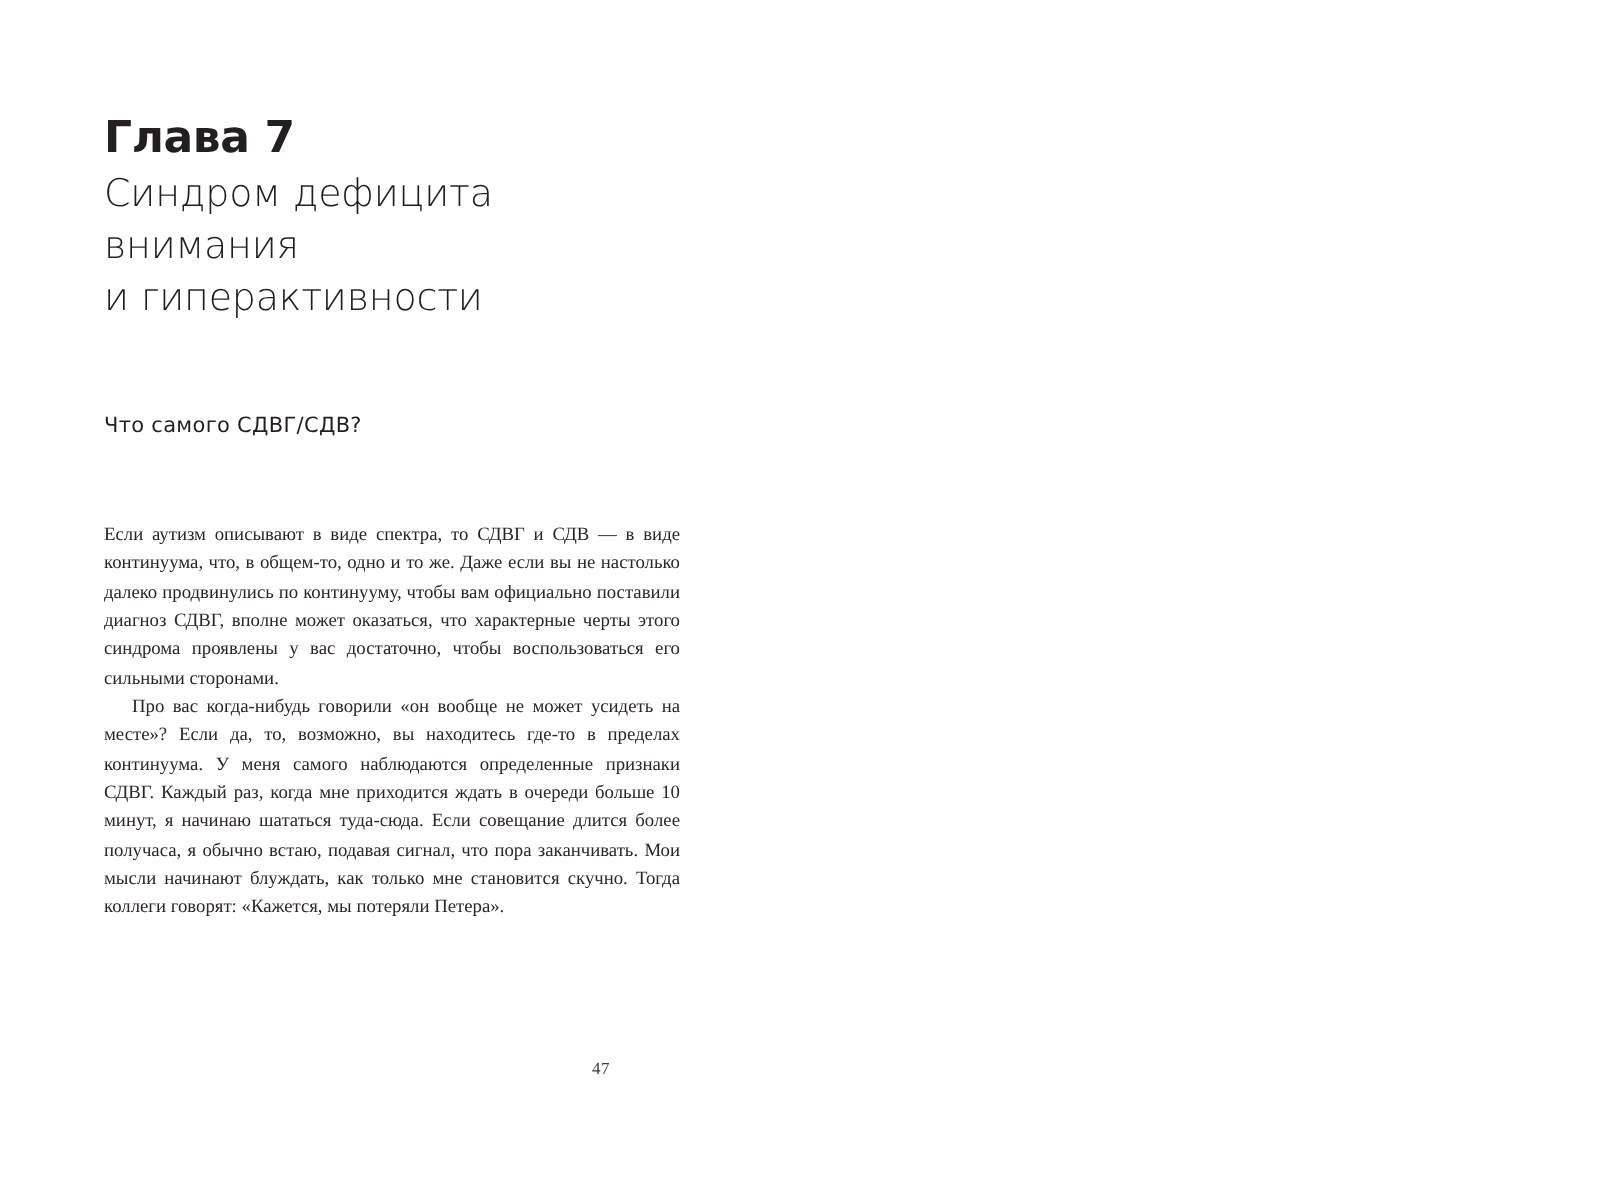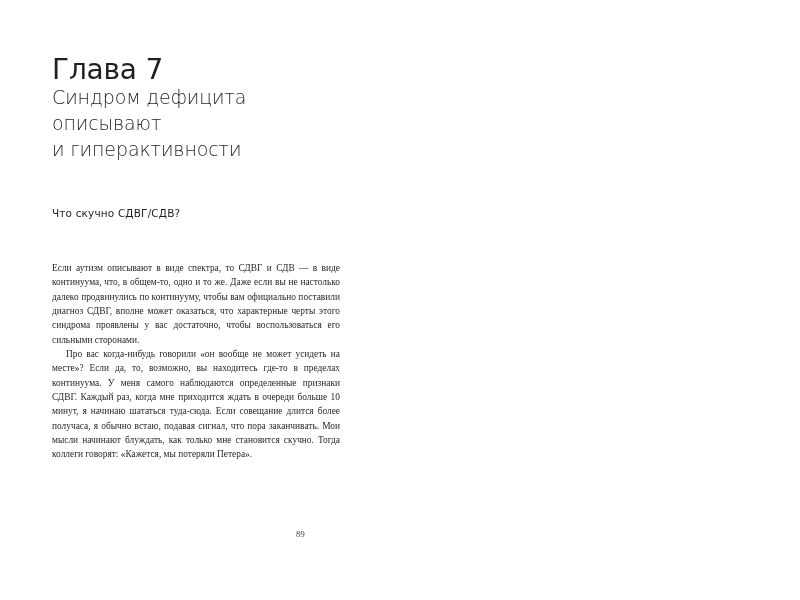--- a/index.html
+++ b/index.html
@@ -46,22 +46,22 @@
   
   .chapter-head {
     position: absolute;
     left: 52px;
     top: 56px;
     width: 300px;
     font-family: "DejaVu Sans", "Liberation Sans", sans-serif;
     color: #231f20;
   }
   .chapter-number {
-    font-size: 28px;
-    font-weight: 400;
+    font-size: 22px;
+    font-weight: 700;
     letter-spacing: -0.2px;
     line-height: 27px;
     margin: 0;
   }
   .chapter-title {
     font-size: 19px;
     font-weight: 300;
     line-height: 26px;
     letter-spacing: -0.1px;
     margin: 1px 0 0 0;
@@ -115,32 +115,32 @@
 </head>
 <body>
 
 <div class="spread">
 
   <div class="page page-left">
 
     <div class="chapter-head">
       <h1 class="chapter-number">Глава 7</h1>
       <h2 class="chapter-title">Синдром дефицита
-описывают
+внимания
 и гиперактивности</h2>
     </div>
 
-    <h3 class="section-head">Что скучно СДВГ/СДВ?</h3>
+    <h3 class="section-head">Что самого СДВГ/СДВ?</h3>
 
     <div class="body-text" id="left-body">
       <p>Если аутизм описывают в виде спектра, то СДВГ и СДВ — в виде континуума, что, в общем-то, одно и то же. Даже если вы не настолько далеко продвинулись по континууму, чтобы вам официально поставили диагноз СДВГ, вполне может оказаться, что характерные черты этого синдрома проявлены у вас достаточно, чтобы воспользоваться его сильными сторонами.</p>
       <p>Про вас когда-нибудь говорили «он вообще не может усидеть на месте»? Если да, то, возможно, вы находитесь где-то в пределах континуума. У меня самого наблюдаются определенные признаки СДВГ. Каждый раз, когда мне приходится ждать в очереди больше 10 минут, я начинаю шататься туда-сюда. Если совещание длится более получаса, я обычно встаю, подавая сигнал, что пора заканчивать. Мои мысли начинают блуждать, как только мне становится скучно. Тогда коллеги говорят: «Кажется, мы потеряли Петера».</p>
     </div>
 
-    <div class="folio" id="folio-left">89</div>
+    <div class="folio" id="folio-left">47</div>
   </div>
 
   <div class="gutter"></div>
 
   <div class="page page-right">
 
     
 
     
   </div>

